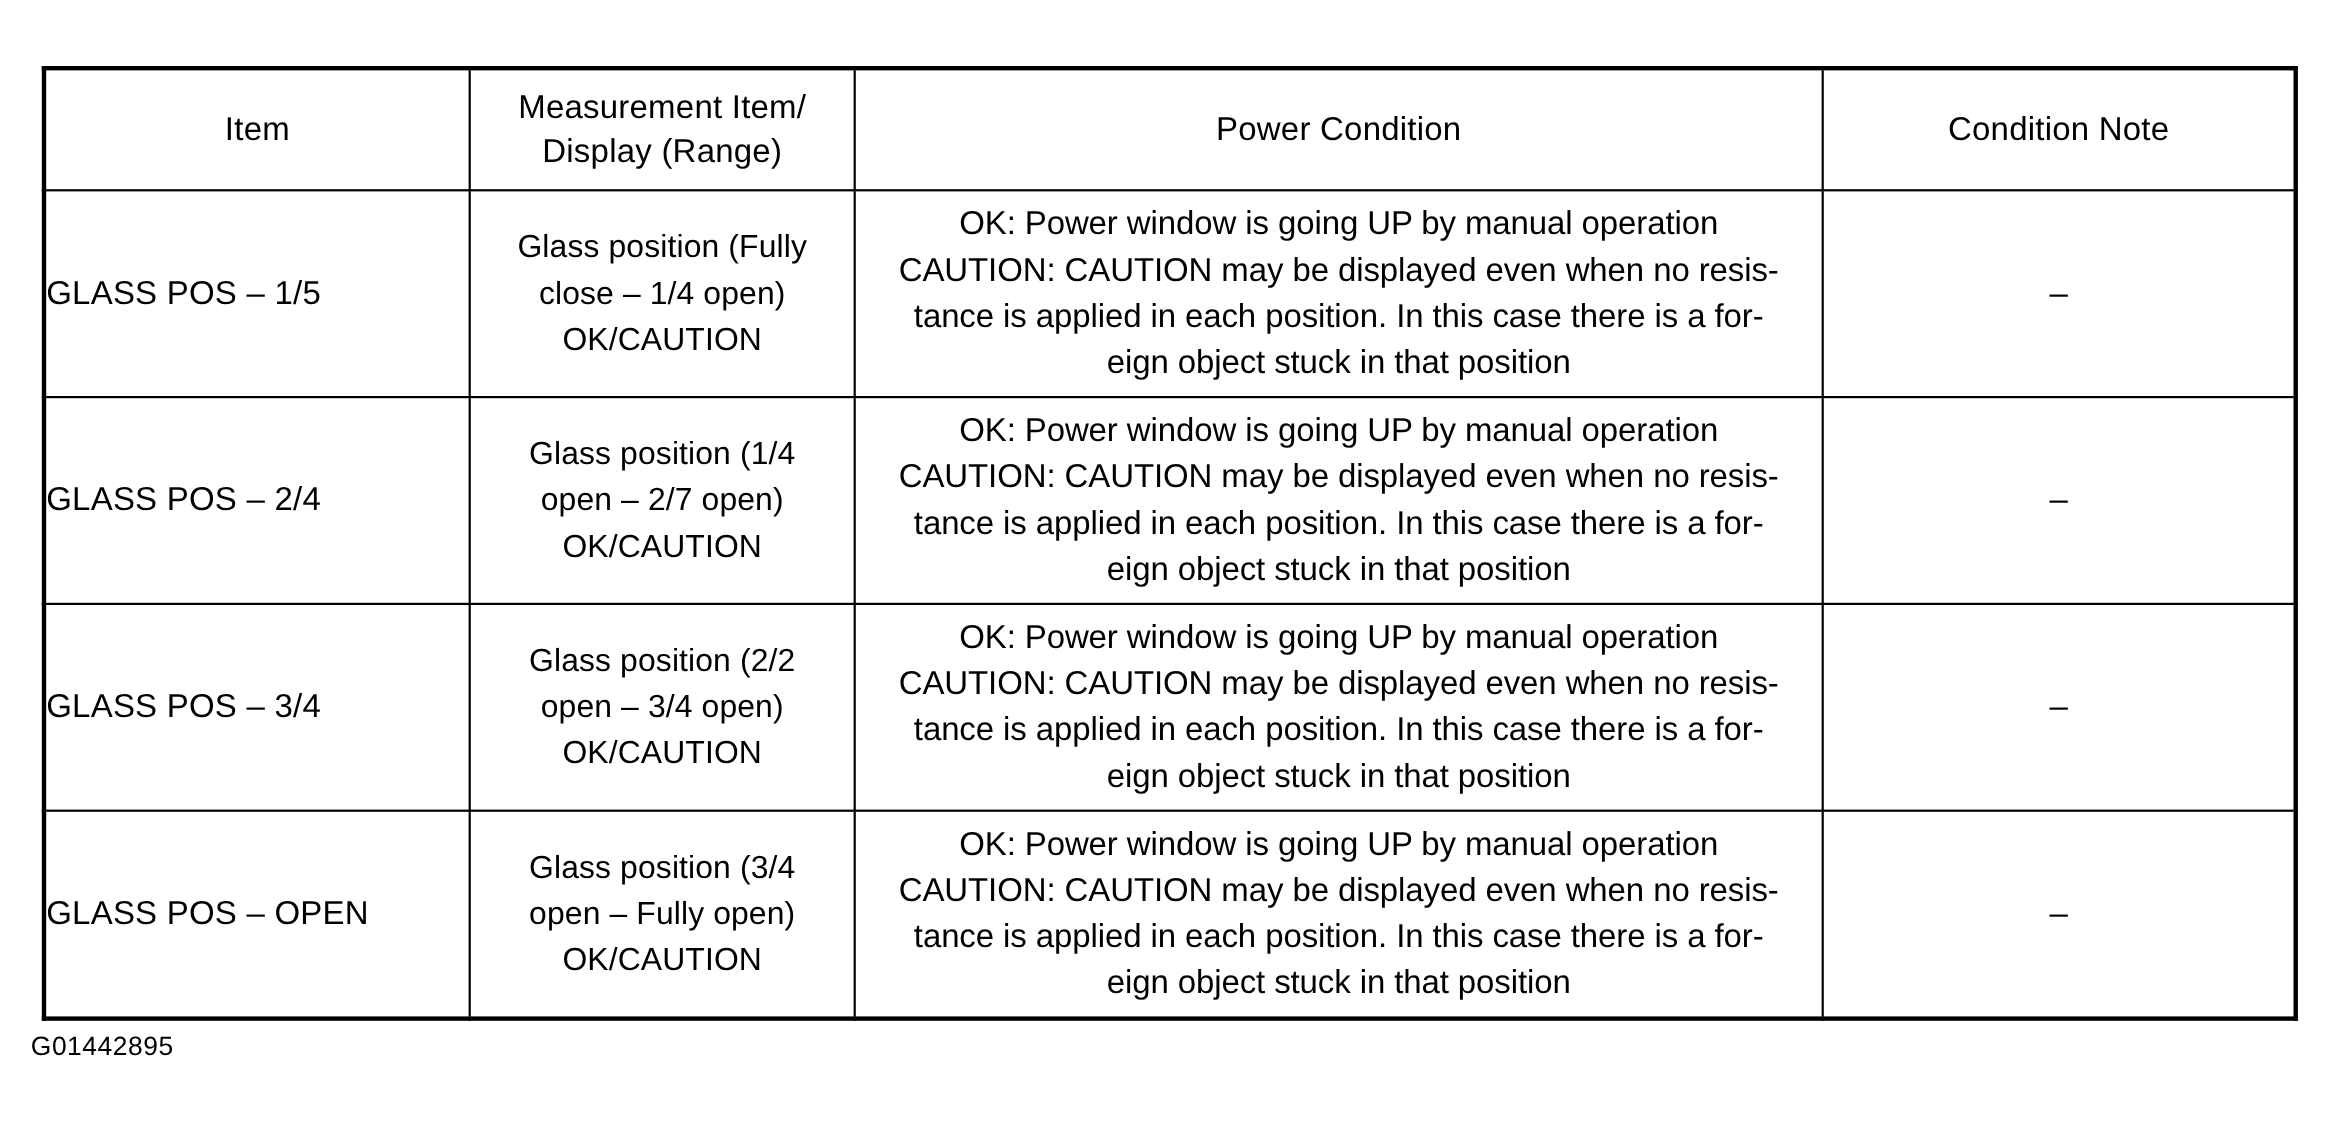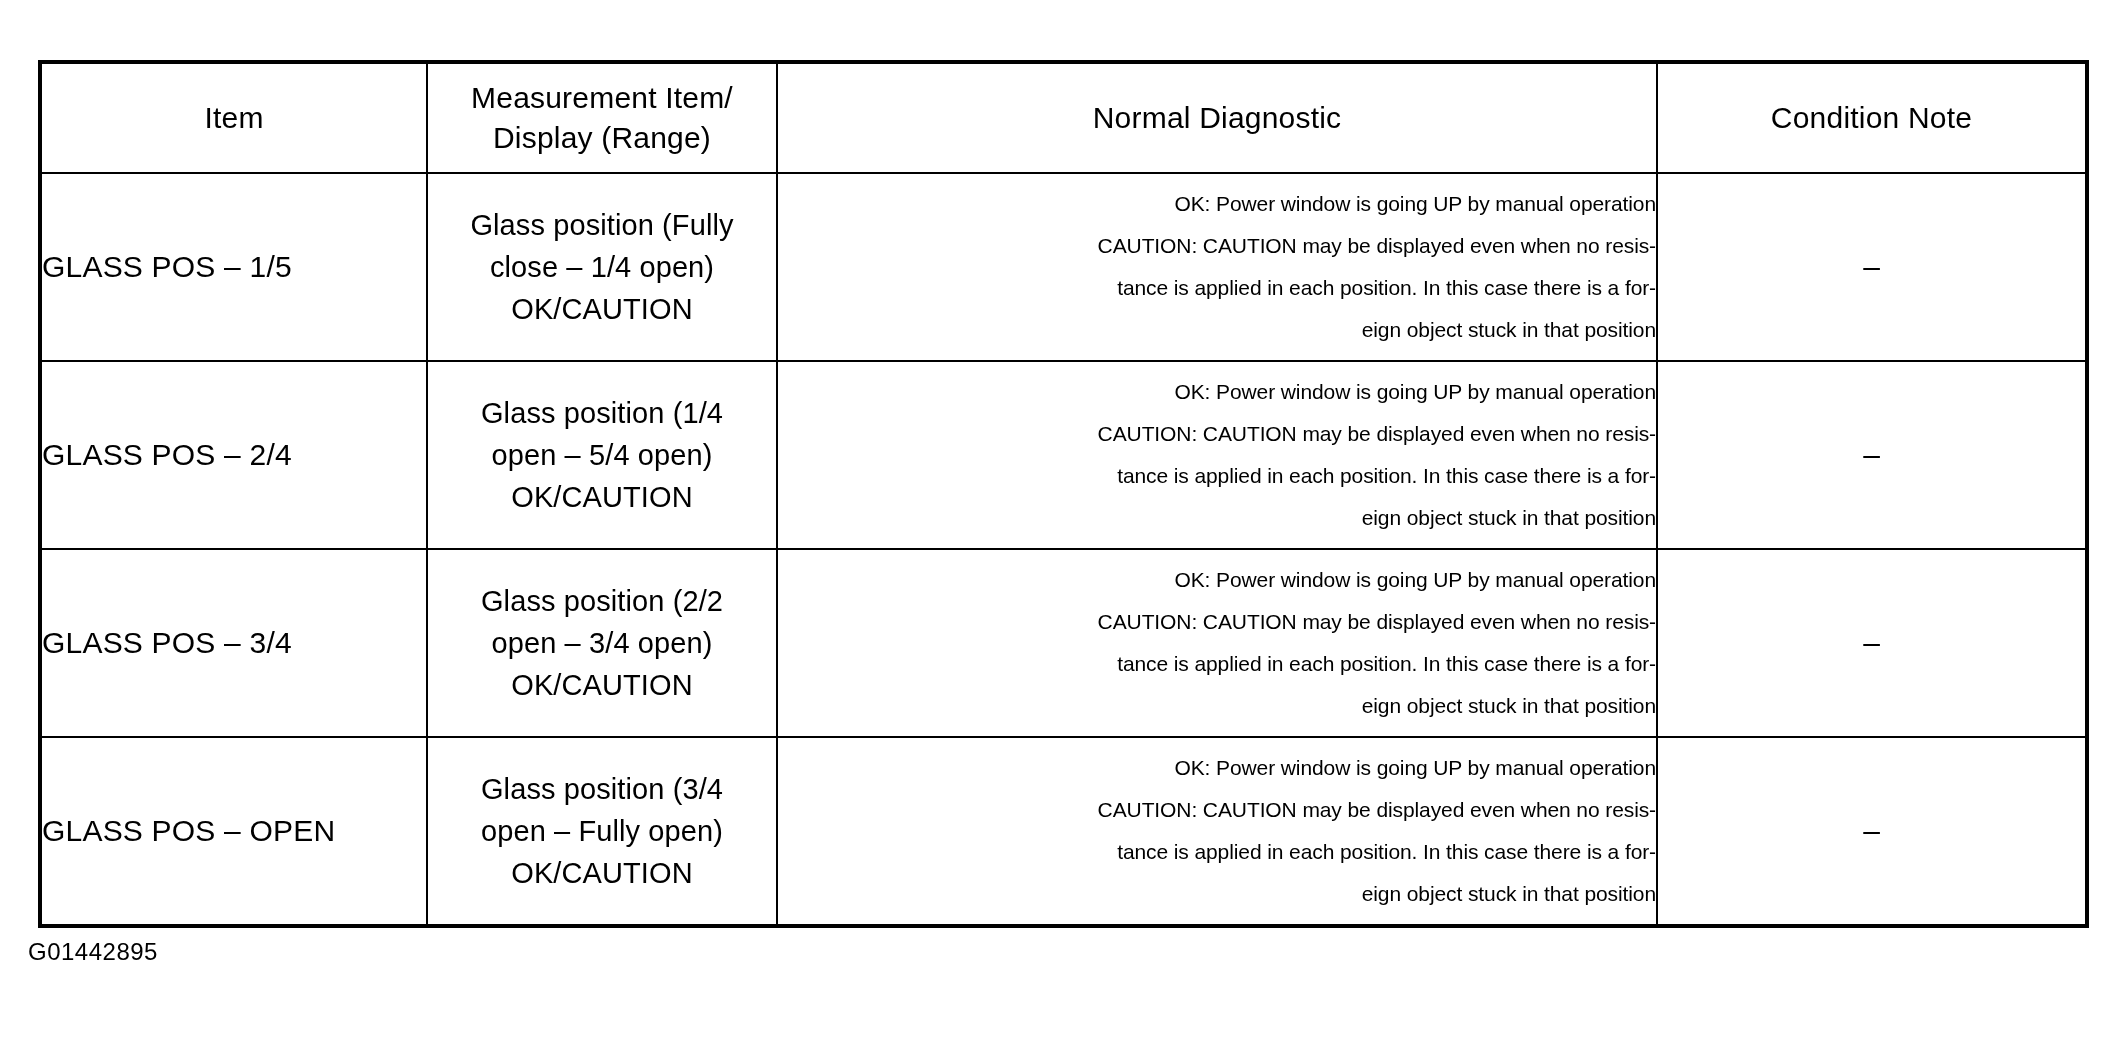--- a/index.html
+++ b/index.html
@@ -77,24 +77,24 @@
   .cell-measure {
     font-size: 29px;
     line-height: 42px;
     padding: 0 10px 0 14px;
     text-align: center;
     letter-spacing: 0.1px;
   }
   .cell-measure span { display: block; }
 
   .cell-normal {
-    font-size: 21px;
+    font-size: 30px;
     line-height: 42px;
     padding: 0 8px 0 12px;
-    text-align: right;
+    text-align: center;
     letter-spacing: -0.1px;
   }
   .cell-normal span { display: block; white-space: nowrap; }
 
   .cell-note {
     font-size: 30px;
     text-align: center;
     line-height: 38px;
   }
 
@@ -123,21 +123,21 @@
     <thead>
       <tr class="head-row">
         <th class="head-cell">
           <span>Item</span>
         </th>
         <th class="head-cell head-stack">
           <span>Measurement Item/</span>
           <span>Display (Range)</span>
         </th>
         <th class="head-cell">
-          <span>Normal Diagnostic</span>
+          <span>Power Condition</span>
         </th>
         <th class="head-cell">
           <span>Condition Note</span>
         </th>
       </tr>
     </thead>
     <tbody>
 
       <tr class="body-row">
         <td class="cell-item">GLASS POS – 1/5</td>
@@ -152,21 +152,21 @@
           <span>tance is applied in each position. In this case there is a for-</span>
           <span>eign object stuck in that position</span>
         </td>
         <td class="cell-note">–</td>
       </tr>
 
       <tr class="body-row">
         <td class="cell-item">GLASS POS – 2/4</td>
         <td class="cell-measure">
           <span>Glass position (1/4</span>
-          <span>open – 5/4 open)</span>
+          <span>open – 2/7 open)</span>
           <span>OK/CAUTION</span>
         </td>
         <td class="cell-normal">
           <span>OK: Power window is going UP by manual operation</span>
           <span>CAUTION: CAUTION may be displayed even when no resis-</span>
           <span>tance is applied in each position. In this case there is a for-</span>
           <span>eign object stuck in that position</span>
         </td>
         <td class="cell-note">–</td>
       </tr>

